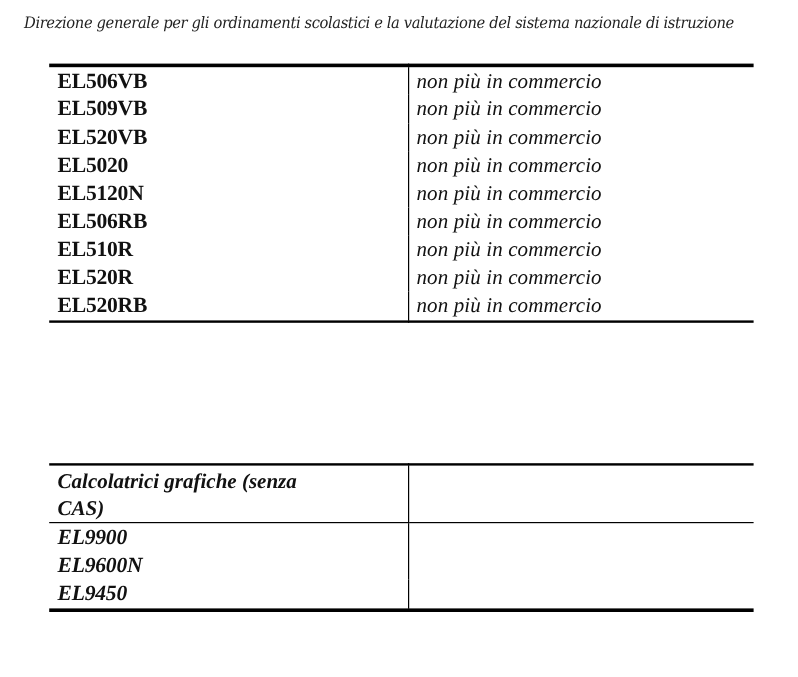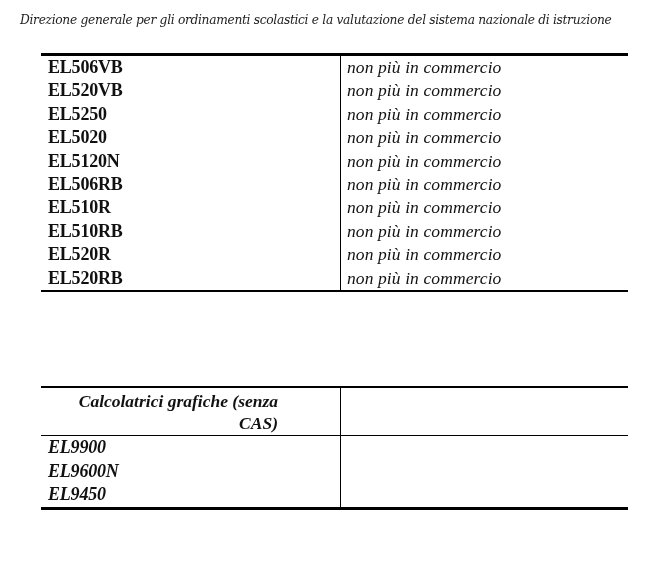--- a/index.html
+++ b/index.html
@@ -68,21 +68,20 @@
       margin-left: 45px;
     }
     .status {
       font-style: italic;
       font-size: 17.5px;
       letter-spacing: 0.1px;
       margin-left: 16px;
     }
     .section-head td {
       border-bottom: 1px solid #000;
-      text-align: right;
     }
     .section-title {
       font-style: italic;
       font-weight: bold;
       font-size: 17.5px;
       line-height: 22px;
       padding-top: 2px !important;
       padding-bottom: 1px !important;
       width: 230px;
       display: block;
@@ -98,45 +97,41 @@
 
 <div class="header-title">Direzione generale per gli ordinamenti scolastici e la valutazione del sistema nazionale di istruzione</div>
 
 <table class="table table-1">
   <tbody>
     <tr class="row">
       <td class="col-left model">EL506VB</td>
       <td class="col-right status">non più in commercio</td>
     </tr>
     <tr class="row">
-      <td class="col-left model">EL520VB</td>
+      <td class="col-left model">EL509VB</td>
       <td class="col-right status">non più in commercio</td>
     </tr>
     <tr class="row">
-      <td class="col-left model">EL5250</td>
+      <td class="col-left model">EL520VB</td>
       <td class="col-right status">non più in commercio</td>
     </tr>
     <tr class="row">
       <td class="col-left model">EL5020</td>
       <td class="col-right status">non più in commercio</td>
     </tr>
     <tr class="row">
       <td class="col-left model">EL5120N</td>
       <td class="col-right status">non più in commercio</td>
     </tr>
     <tr class="row">
       <td class="col-left model">EL506RB</td>
       <td class="col-right status">non più in commercio</td>
     </tr>
     <tr class="row">
       <td class="col-left model">EL510R</td>
-      <td class="col-right status">non più in commercio</td>
-    </tr>
-    <tr class="row">
-      <td class="col-left model">EL510RB</td>
       <td class="col-right status">non più in commercio</td>
     </tr>
     <tr class="row">
       <td class="col-left model">EL520R</td>
       <td class="col-right status">non più in commercio</td>
     </tr>
     <tr class="row">
       <td class="col-left model">EL520RB</td>
       <td class="col-right status">non più in commercio</td>
     </tr>

